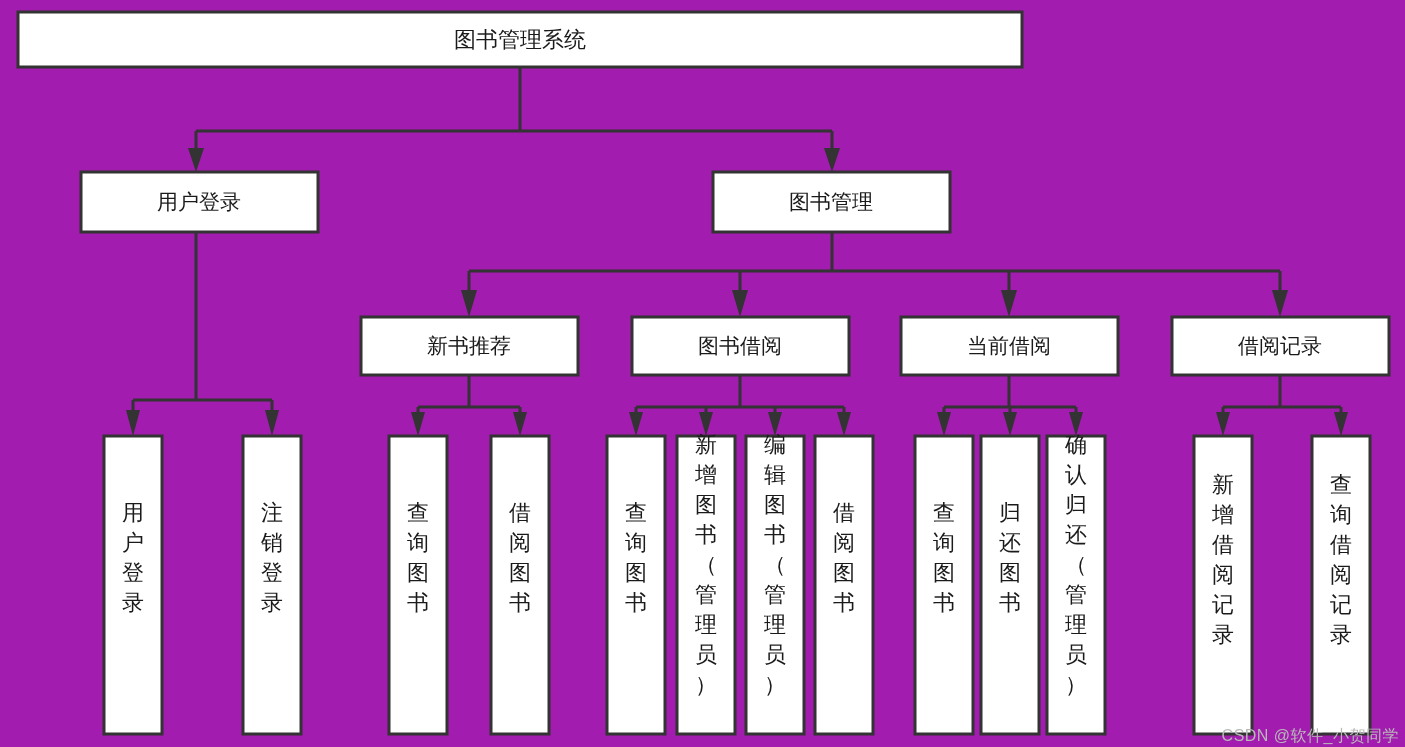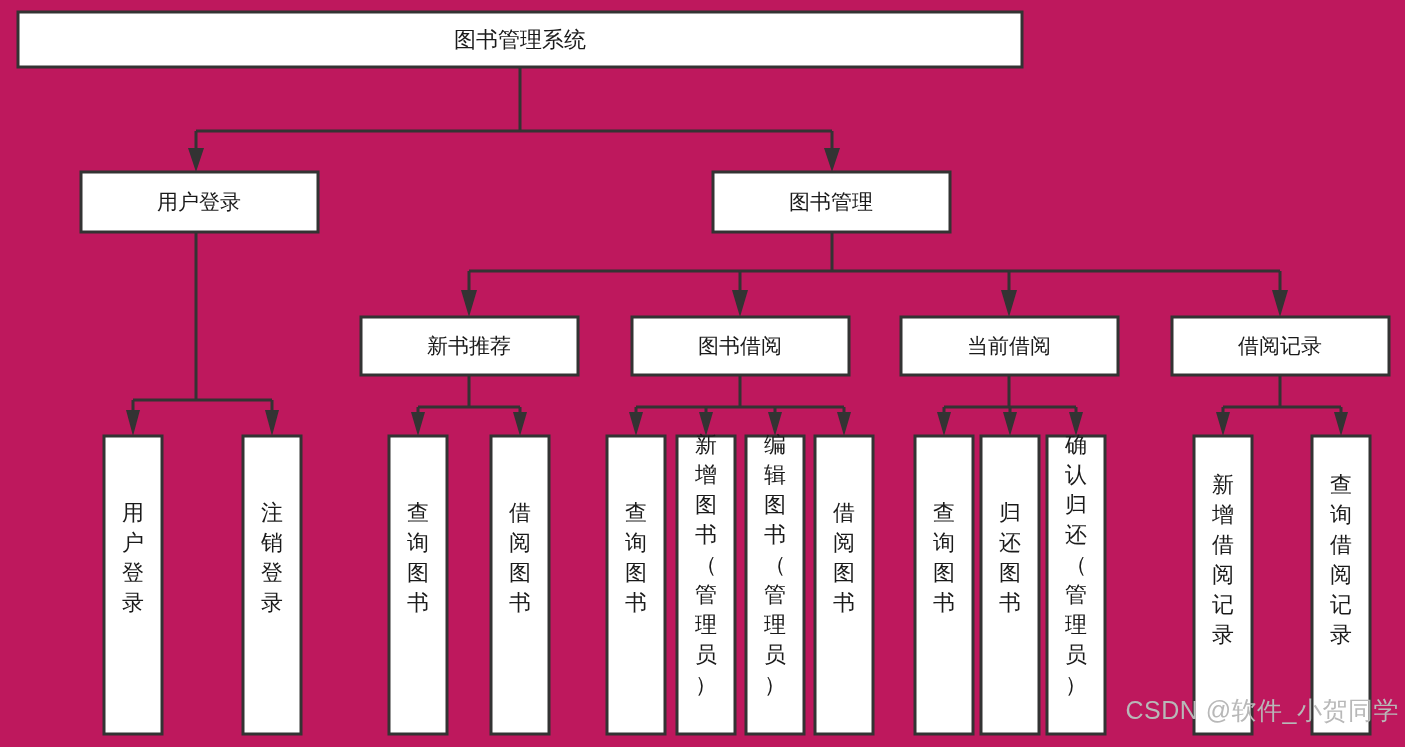--- a/index.html
+++ b/index.html
@@ -10,21 +10,21 @@
   body {
     width: 1405px;
     height: 747px;
     overflow: hidden;
     font-family: "Liberation Sans", "DejaVu Sans", sans-serif;
   }
   #diagram-root {
     position: relative;
     width: 1405px;
     height: 747px;
-    background: #be185d;
+    background: #a21caf;
   }
   svg.diagram {
     position: absolute;
     left: 0;
     top: 0;
     width: 1405px;
     height: 747px;
     display: block;
   }
   .node-box {
@@ -54,23 +54,23 @@
   }
   .leaf-label {
     font-family: "Liberation Sans", "DejaVu Sans", sans-serif;
     font-size: 22px;
     fill: #1a1a1a;
     text-anchor: middle;
   }
   .watermark {
     position: absolute;
     right: 6px;
-    bottom: 20px;
-    font-family: "Liberation Sans", "DejaVu Sans", sans-serif;
-    font-size: 25px;
+    bottom: 0;
+    font-family: "Liberation Sans", "DejaVu Sans", sans-serif;
+    font-size: 16px;
     color: #b8b8b8;
     letter-spacing: 0.5px;
     white-space: nowrap;
     pointer-events: none;
   }
 </style>
 </head>
 <body>
 
 <div id="diagram-root">

